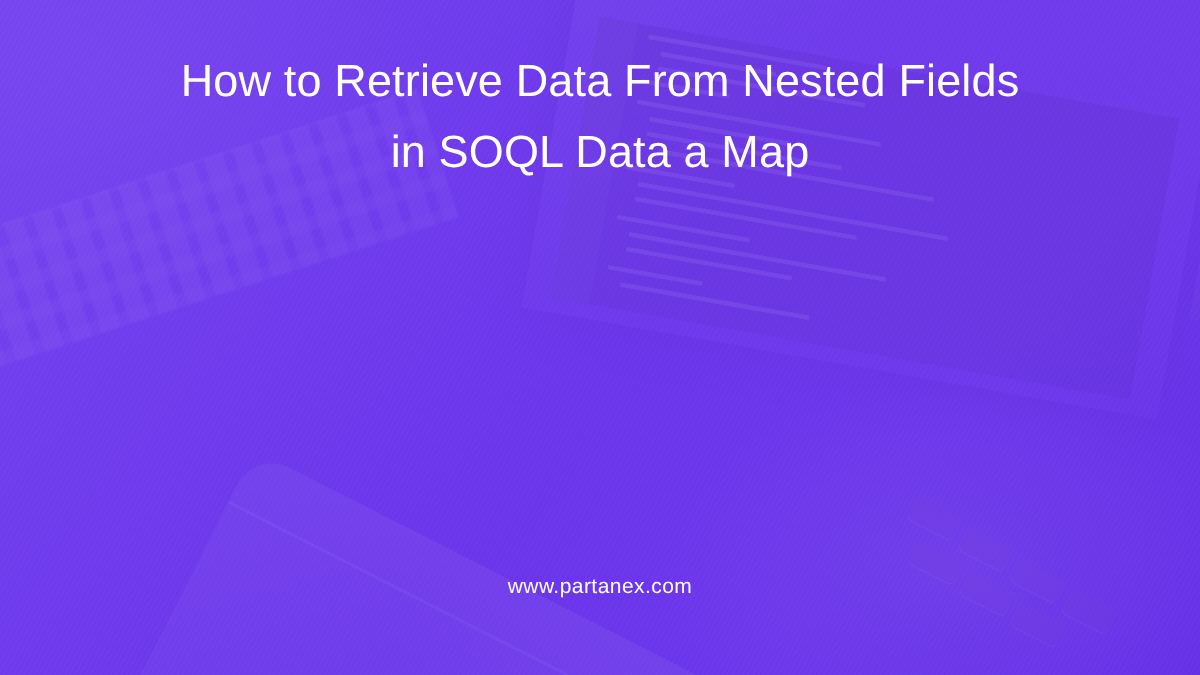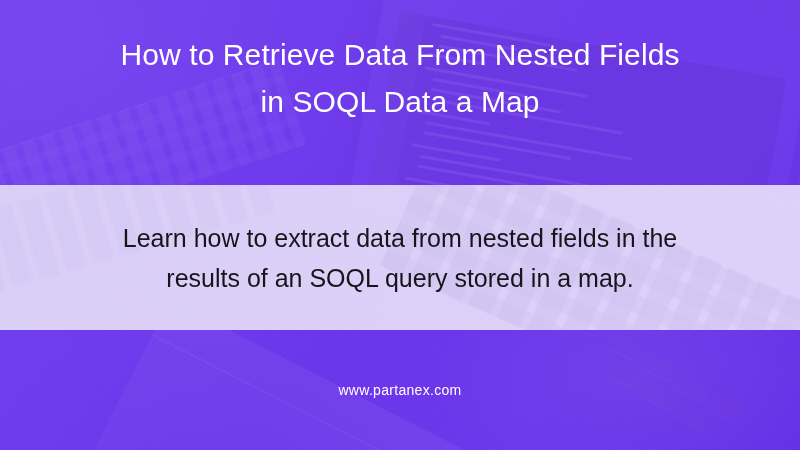--- a/index.html
+++ b/index.html
@@ -369,25 +369,19 @@
   <div class="bloom-a"></div>
   <div class="bg-tint"></div>
 
   <div class="content">
 
     <div class="title-area">
       <div class="title-line">How to Retrieve Data From Nested Fields</div>
       <div class="title-line">in SOQL Data a Map</div>
     </div>
 
-    <div class="band">
-      <div class="band-kb"></div>
-      <div class="band-kb2"></div>
-      <div class="subtitle-line">Learn how to extract data from nested fields in the</div>
-      <div class="subtitle-line">results of an SOQL query stored in a map.</div>
-    </div>
 
     <div class="footer-area">
       <div class="footer-url">www.partanex.com</div>
     </div>
 
   </div>
 </div>
 
 </body></html>

